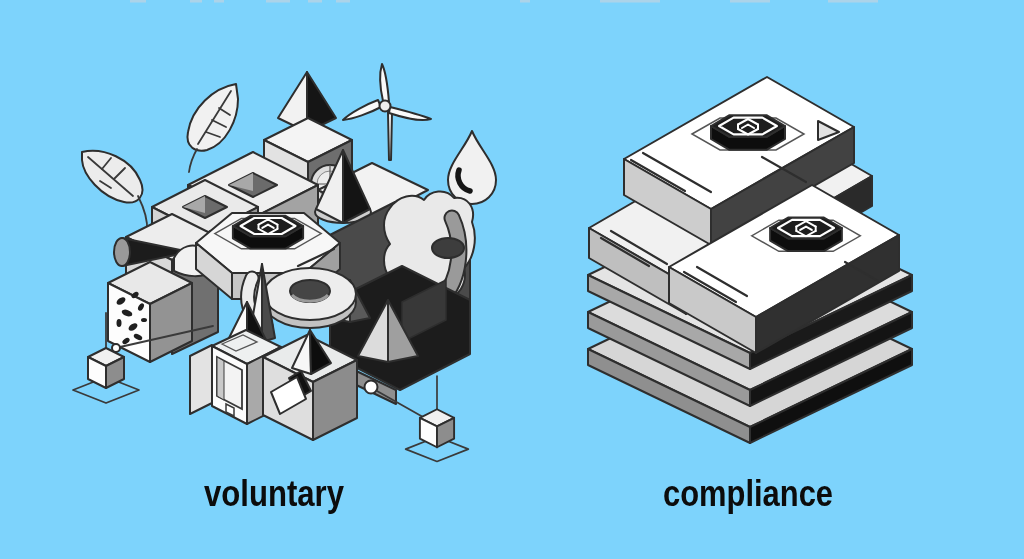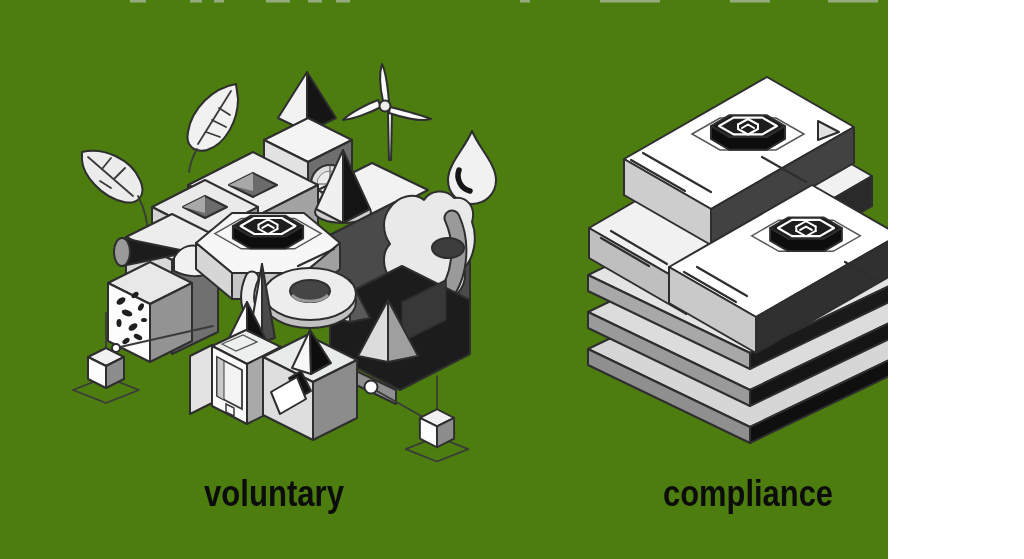--- a/index.html
+++ b/index.html
@@ -1,17 +1,17 @@
 <!DOCTYPE html>
 <html><head>
 <meta charset="utf-8">
 <style>
   html,body{margin:0;padding:0;background:#ffffff;}
-  .stage{position:relative;width:848px;height:559px;background:#4d7c0f;overflow:hidden;
-         font-family:"Liberation Sans",sans-serif;padding-left:40px;}
+  .stage{position:relative;width:1024px;height:559px;background:#7dd3fc;overflow:hidden;
+         font-family:"Liberation Sans",sans-serif;}
   svg{position:absolute;left:0;top:0;display:block;}
   .s{stroke:#2e2e2e;stroke-width:2;stroke-linejoin:round;stroke-linecap:round;}
   .thin{stroke:#3a3a3a;stroke-width:1.8;fill:none;stroke-linecap:round;}
   .dash{stroke:#2e2e2e;stroke-width:2.2;stroke-linecap:round;}
   .label{font-weight:700;font-size:37px;fill:#0c0c0c;}
 </style>
 </head>
 <body>
 
 <div class="stage">

